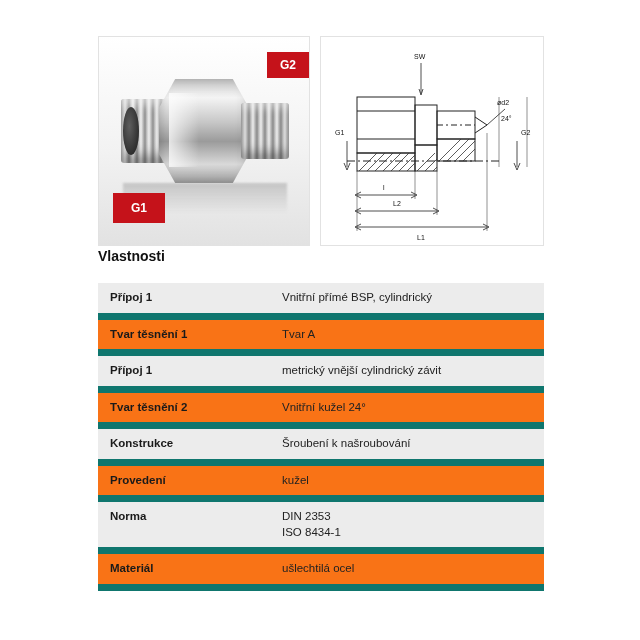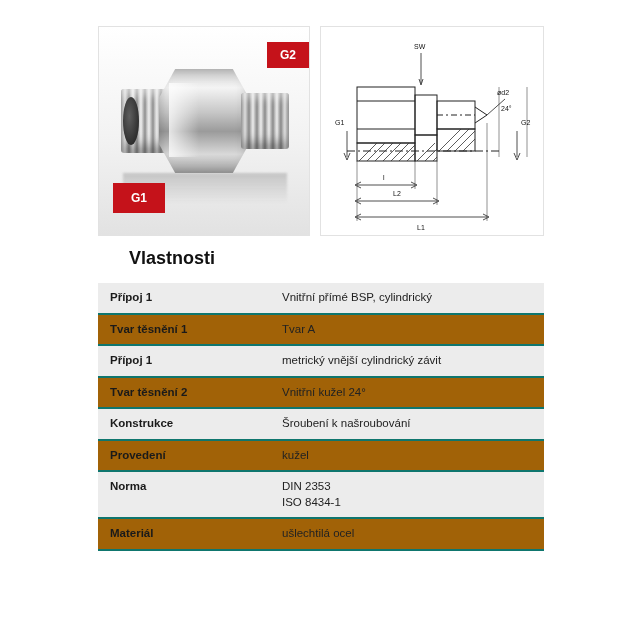--- a/index.html
+++ b/index.html
@@ -17,21 +17,21 @@
   .page {
     position: relative;
     width: 640px;
     height: 640px;
   }
 
   
   .media-row {
     position: absolute;
     left: 98px;
-    top: 26px;
+    top: 36px;
     width: 446px;
     height: 210px;
   }
 
   .photo-box {
     position: absolute;
     left: 0;
     top: 0;
     width: 212px;
     height: 210px;
@@ -132,41 +132,40 @@
     border: 1px solid #e2e2e2;
     box-sizing: border-box;
   }
   .drawing-box svg { display: block; }
 
   
   .section-title {
     position: absolute;
     left: 98px;
     top: 248px;
-    font-size: 18px;
+    font-size: 14px;
     font-weight: bold;
     color: #111111;
-    margin-left: 31px;
   }
   .props {
     position: absolute;
     left: 98px;
     top: 283px;
     width: 446px;
     border-collapse: collapse;
     font-size: 11.5px;
   }
-  .props tr { border-bottom: 2px solid #0f766e; }
+  .props tr { border-bottom: 7px solid #0f766e; }
   .props td {
     padding: 7px 10px 7px 12px;
     vertical-align: top;
     line-height: 1.35;
   }
   .props tr.odd td { background: #ececec; }
-  .props tr.even td { background: #a16207; }
+  .props tr.even td { background: #f97316; }
   .props td.k {
     width: 150px;
     font-weight: bold;
     color: #1a1a1a;
   }
   .props td.v { color: #222222; }
   .props td.v span { display: block; }
 </style>
 </head>
 <body>

